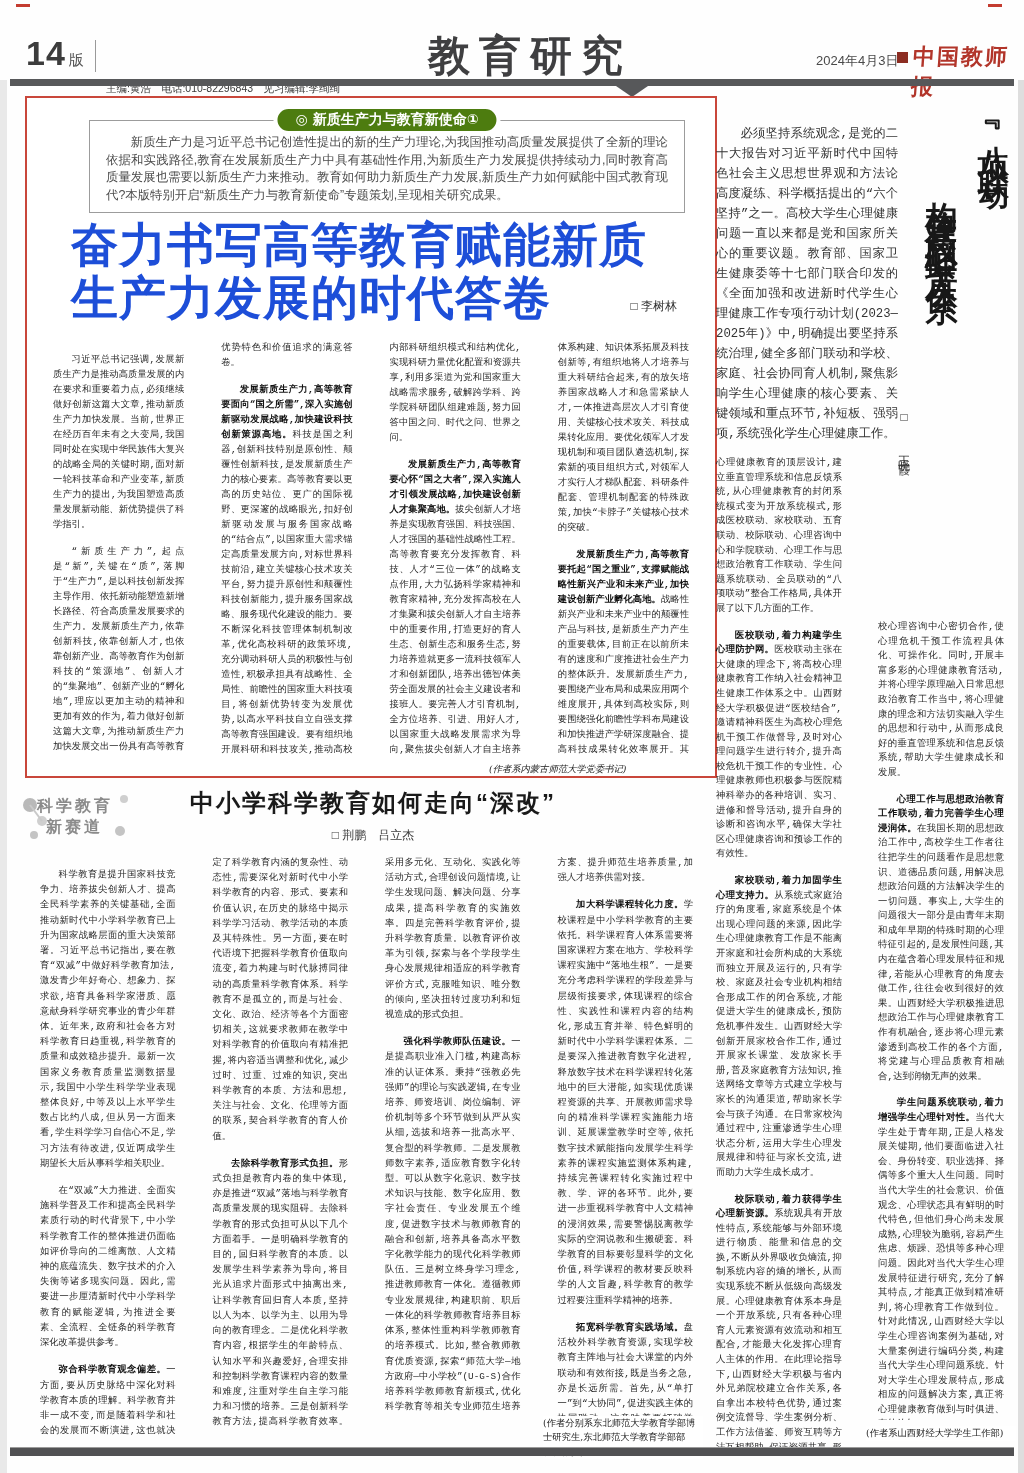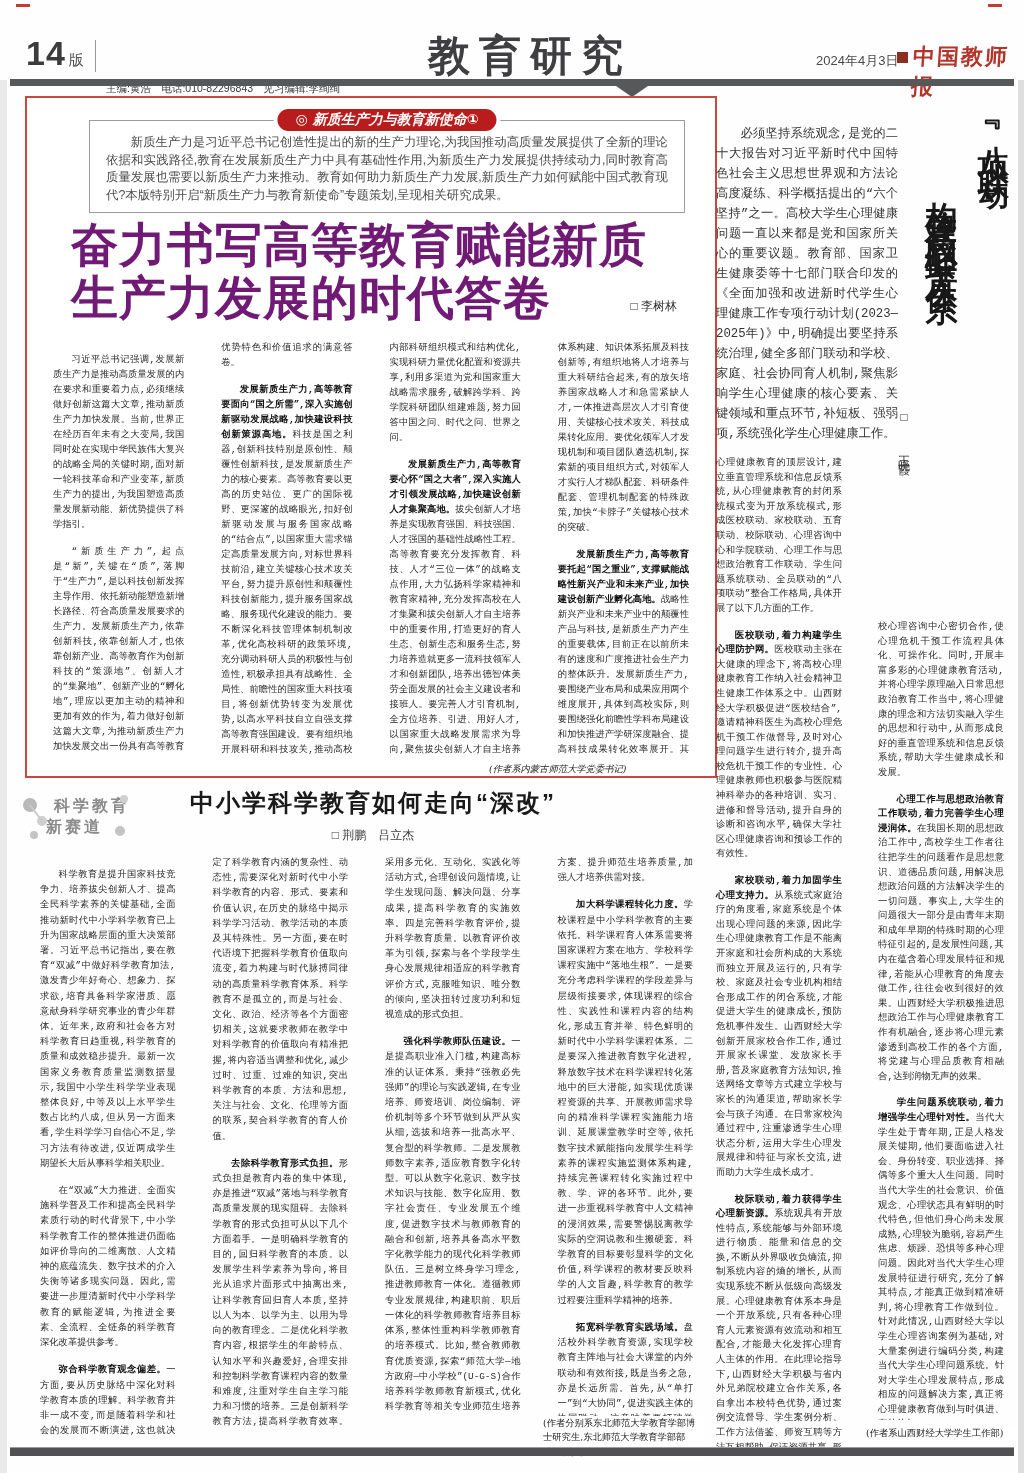--- a/index.html
+++ b/index.html
@@ -19,26 +19,26 @@
   .date-text{left:816px;top:52px;font-size:13px;color:#4a4a4a;}
   .paper-logo-sq{left:897px;top:52px;width:11px;height:11px;background:#8c2d22;}
   .paper-name{left:912px;top:42px;font-size:22px;font-weight:bold;color:#b2352a;
               font-family:"DejaVu Serif","Liberation Serif",serif;letter-spacing:2px;transform:skewX(-4deg);}
   .header-bar{left:10px;top:79px;width:1004px;height:7px;background:#57585a;}
   .header-notch{left:616px;top:86px;width:0;height:0;border-left:16px solid transparent;
                 border-right:16px solid transparent;border-top:11px solid #57585a;}
   
   .main-box{left:25px;top:96px;width:688px;height:678px;border:2px solid #c9473b;background:#fff;}
   .intro-box{position:absolute;left:62px;top:22px;width:562px;border:1px solid #9c9c9c;padding:13px 16px 8px;}
-  .topic-pill{position:absolute;left:50%;top:-16px;transform:translateX(-50%);background:#b91c1c;color:#fff;
-              border:4px solid #fff;border-radius:15px;padding:2px 18px;font-size:14px;font-weight:bold;white-space:nowrap;font-style:italic;}
+  .topic-pill{position:absolute;left:50%;top:-16px;transform:translateX(-50%);background:#4d7c0f;color:#fff;
+              border:4px solid #fff;border-radius:15px;padding:2px 18px;font-size:14px;font-weight:bold;white-space:nowrap;}
   .topic-pill .icon{display:inline-block;margin-right:5px;font-weight:normal;}
   .intro-text{font-size:12.4px;line-height:17.6px;color:#4c4c4c;text-align:justify;text-indent:2em;}
   .main-headline{position:absolute;left:44px;top:120px;font-size:47px;line-height:53px;font-weight:900;
-                 color:#701a75;letter-spacing:1px;white-space:nowrap;}
+                 color:#1d4ed8;letter-spacing:1px;white-space:nowrap;}
   .main-byline{position:absolute;left:500px;top:200px;width:150px;text-align:right;font-size:12px;color:#333;}
   .main-body{position:absolute;left:14px;top:242px;width:660px;height:420px;overflow:hidden;
              column-count:4;column-gap:13px;font-size:9.3px;line-height:15px;text-align:justify;color:#282828;}
   .article p{margin:12px;text-indent:2em;font-family:Liberation Mono, monospace;}
   .article p.cont{text-indent:0;}
   .article p b{color:#111;}
   .author-line{position:absolute;background:#fff;font-family:"DejaVu Serif","Liberation Serif",serif;
                font-size:9.3px;line-height:14.5px;color:#222;text-align:left;}
   .main-author{right:16px;bottom:0;width:210px;text-align:left;font-style:italic;}
   
@@ -114,21 +114,21 @@
 <div class="abs sci-section article">
   <div class="sci-badge">
     <svg width="110" height="56" style="left:-12px;top:-8px;">
       <circle cx="10" cy="18" r="7" fill="#b9b9b9"></circle>
         <circle cx="22" cy="34" r="5" fill="#cfcfcf"></circle>
       <circle cx="14" cy="48" r="4" fill="#c4c4c4"></circle>
         <circle cx="104" cy="12" r="4" fill="#cfcfcf"></circle>
       <circle cx="100" cy="44" r="5" fill="#c4c4c4"></circle>
         <line x1="10" y1="18" x2="22" y2="34" stroke="#c9c9c9" stroke-width="2"></line>
     </svg>
-    <div style="margin-left:22px;">科学教育</div>
+    <div style="margin-left:5px;">科学教育</div>
     <div style="margin-left:14px;">新赛道</div>
   </div>
   <div class="sci-headline">中小学科学教育如何走向“深改”</div>
   <div class="sci-byline">□ 荆鹏　吕立杰</div>
   <div class="sci-body">
       <p>科学教育是提升国家科技竞争力、培养拔尖创新人才、提高全民科学素养的关键基础,全面推动新时代中小学科学教育已上升为国家战略层面的重大决策部署。习近平总书记指出,要在教育“双减”中做好科学教育加法,激发青少年好奇心、想象力、探求欲,培育具备科学家潜质、愿意献身科学研究事业的青少年群体。近年来,政府和社会各方对科学教育日趋重视,科学教育的质量和成效稳步提升。最新一次国家义务教育质量监测数据显示,我国中小学生科学学业表现整体良好,中等及以上水平学生数占比约八成,但从另一方面来看,学生科学学习自信心不足,学习方法有待改进,仅近两成学生期望长大后从事科学相关职业。</p>
       <p>在“双减”大力推进、全面实施科学普及工作和提高全民科学素质行动的时代背景下,中小学科学教育工作的整体推进仍面临如评价导向的二维离散、人文精神的底蕴流失、数字技术的介入失衡等诸多现实问题。因此,需要进一步厘清新时代中小学科学教育的赋能逻辑,为推进全要素、全流程、全链条的科学教育深化改革提供参考。</p>
       <p><b>弥合科学教育观念偏差。</b>一方面,要从历史脉络中深化对科学教育本质的理解。科学教育并非一成不变,而是随着科学和社会的发展而不断演进,这也就决定了科学教育内涵的复杂性、动态性,需要深化对新时代中小学科学教育的内容、形式、要素和价值认识,在历史的脉络中揭示科学学习活动、教学活动的本质及其特殊性。另一方面,要在时代语境下把握科学教育价值取向流变,着力构建与时代脉搏同律动的高质量科学教育体系。科学教育不是孤立的,而是与社会、文化、政治、经济等各个方面密切相关,这就要求教师在教学中对科学教育的价值取向有精准把握,将内容适当调整和优化,减少过时、过重、过难的知识,突出科学教育的本质、方法和思想,关注与社会、文化、伦理等方面的联系,契合科学教育的育人价值。</p>
       <p><b>去除科学教育形式负担。</b>形式负担是教育内卷的集中体现,亦是推进“双减”落地与科学教育高质量发展的现实阻碍。去除科学教育的形式负担可从以下几个方面着手。一是明确科学教育的目的,回归科学教育的本质。以发展学生科学素养为导向,将目光从追求片面形式中抽离出来,让科学教育回归育人本质,坚持以人为本、以学为主、以用为导向的教育理念。二是优化科学教育内容,根据学生的年龄特点、认知水平和兴趣爱好,合理安排和控制科学教育课程内容的数量和难度,注重对学生自主学习能力和习惯的培养。三是创新科学教育方法,提高科学教育效率。采用多元化、互动化、实践化等活动方式,合理创设问题情境,让学生发现问题、解决问题、分享成果,提高科学教育的实施效率。四是完善科学教育评价,提升科学教育质量。以教育评价改革为引领,探索与各个学段学生身心发展规律相适应的科学教育评价方式,克服唯知识、唯分数的倾向,坚决扭转过度功利和短视造成的形式负担。</p>
       <p><b>强化科学教师队伍建设。</b>一是提高职业准入门槛,构建高标准的认证体系。秉持“强教必先强师”的理论与实践逻辑,在专业培养、师资培训、岗位编制、评价机制等多个环节做到从严从实从细,选拔和培养一批高水平、复合型的科学教师。二是发展教师数字素养,适应教育数字化转型。可以从数字化意识、数字技术知识与技能、数字化应用、数字社会责任、专业发展五个维度,促进数字技术与教师教育的融合和创新,培养具备高水平数字化教学能力的现代化科学教师队伍。三是树立终身学习理念,推进教师教育一体化。遵循教师专业发展规律,构建职前、职后一体化的科学教师教育培养目标体系,整体性重构科学教师教育的培养模式。比如,整合教师教育优质资源,探索“师范大学—地方政府—中小学校”(U-G-S)合作培养科学教师教育新模式,优化科学教育等相关专业师范生培养方案、提升师范生培养质量,加强人才培养供需对接。</p>

